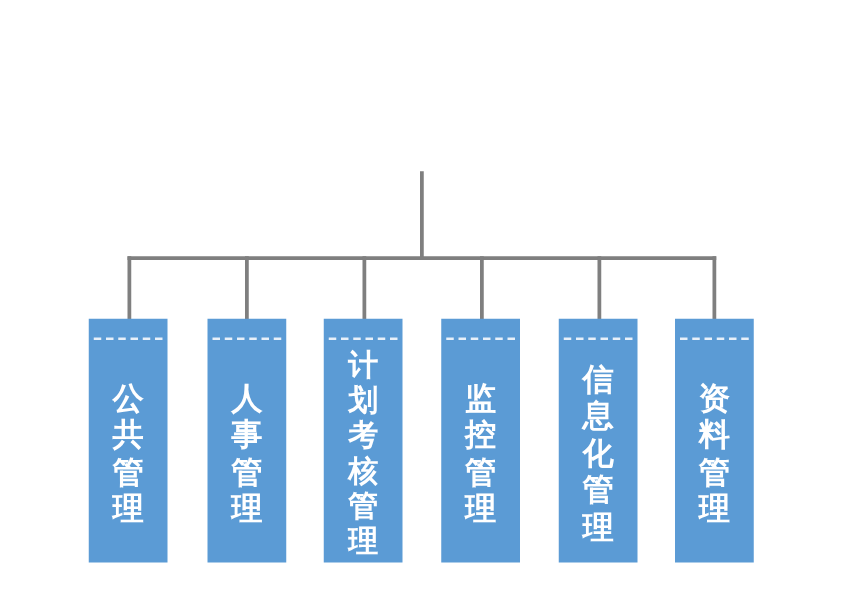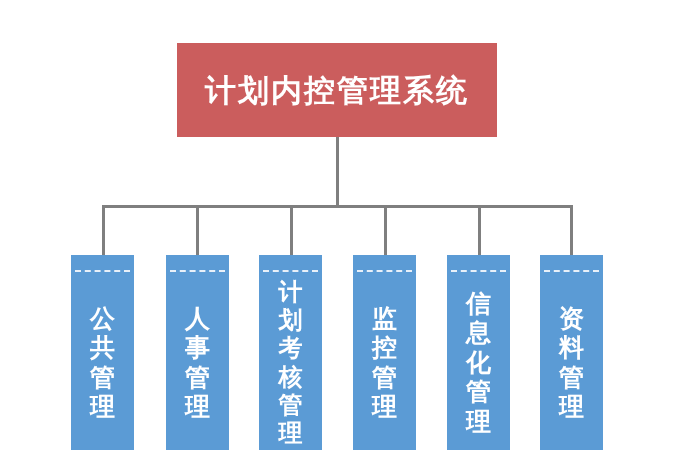--- a/index.html
+++ b/index.html
@@ -99,23 +99,20 @@
   }
   .leaf-label .ch {
     display: block;
   }
 </style>
 </head>
 <body>
 
 <div id="chart-canvas">
 
-  <div class="root-node">
-    <span class="root-label">计划内控管理系统</span>
-  </div>
 
   <div class="conn conn-v-trunk"></div>
   <div class="conn conn-h-bus"></div>
 
   <div class="conn conn-drop" style="left:102px;"></div>
   <div class="conn conn-drop" style="left:196px;"></div>
   <div class="conn conn-drop" style="left:290px;"></div>
   <div class="conn conn-drop" style="left:384px;"></div>
   <div class="conn conn-drop" style="left:478px;"></div>
   <div class="conn conn-drop" style="left:570px;"></div>

